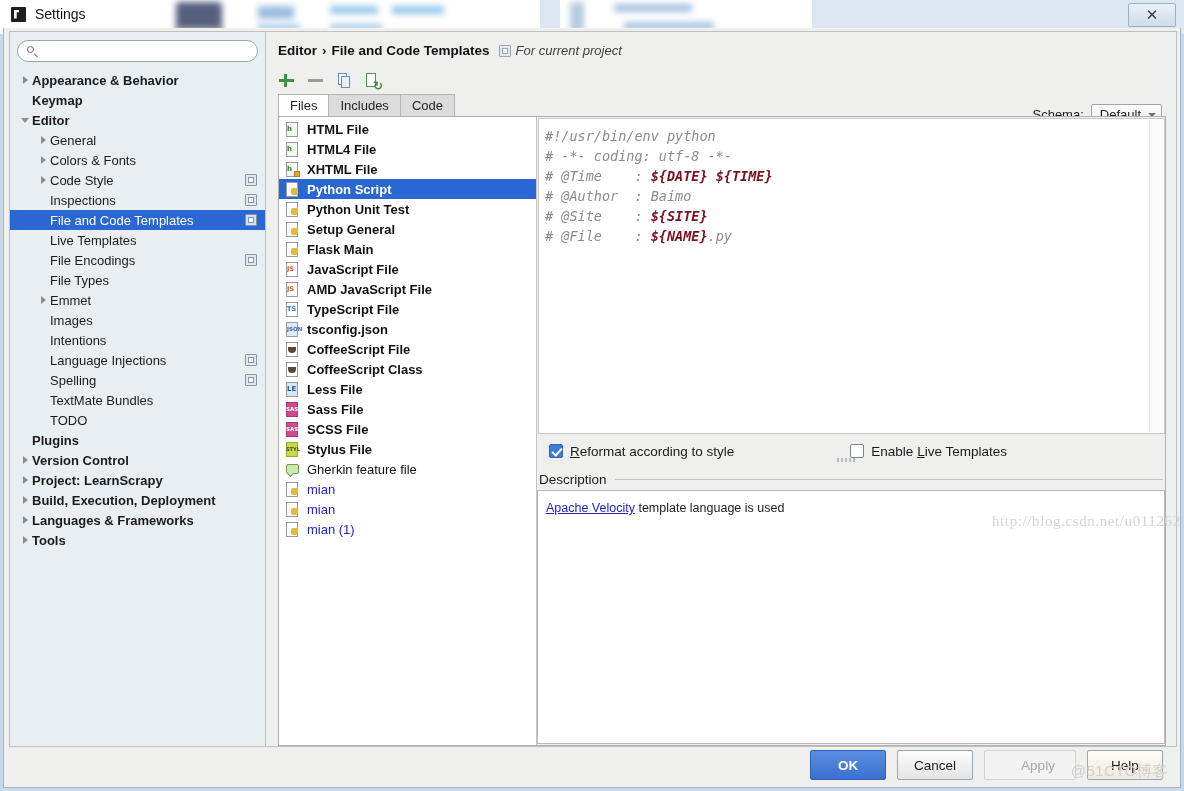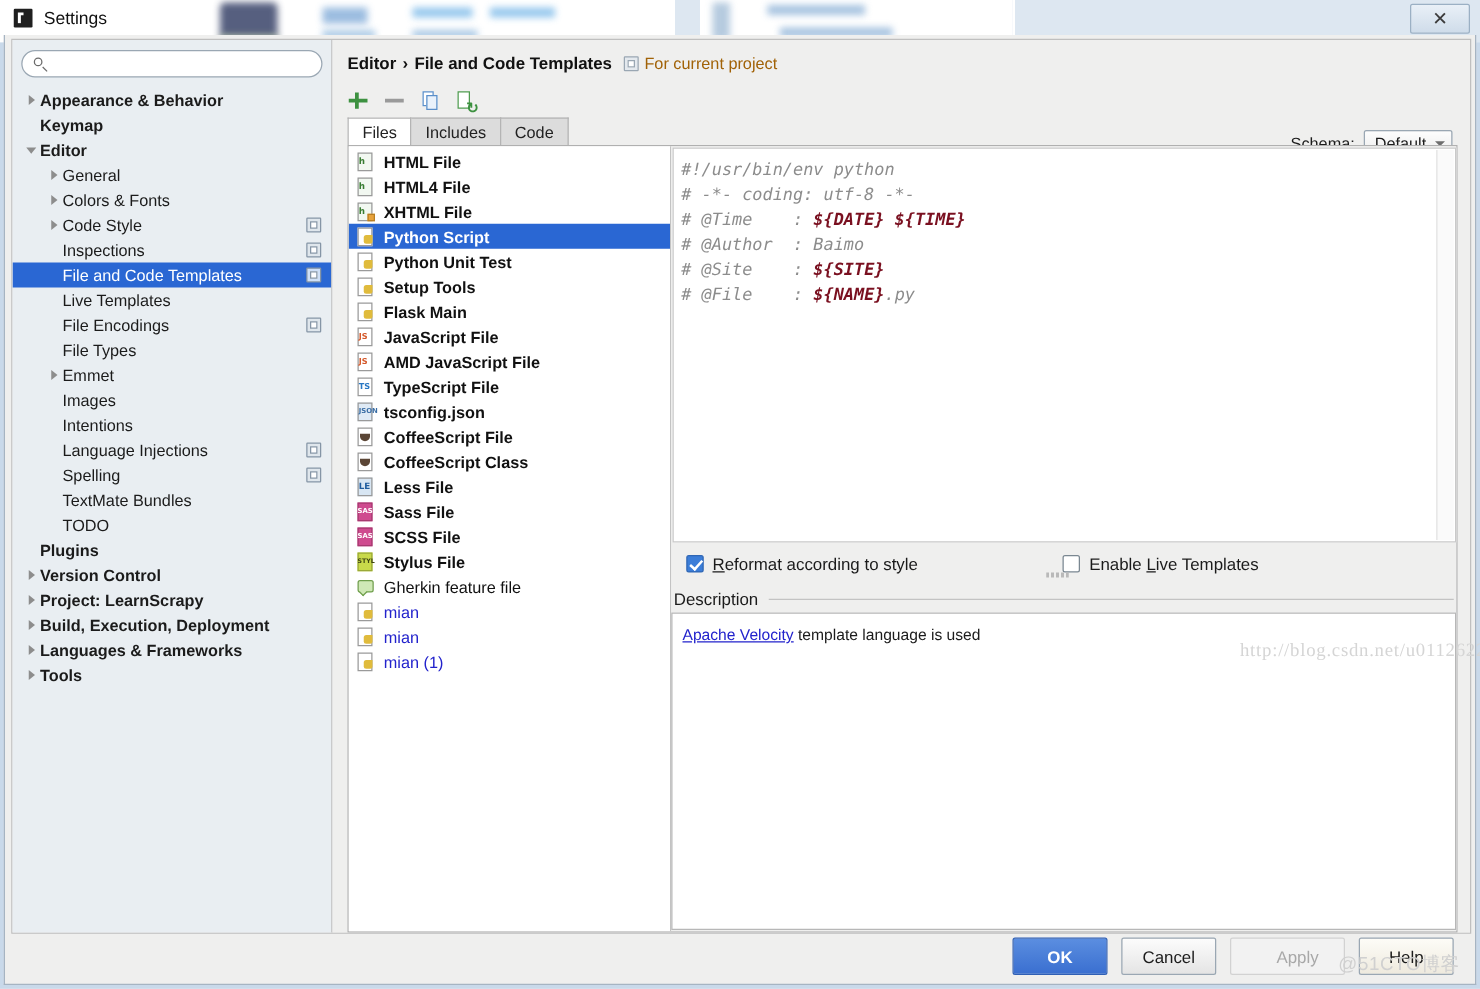--- a/index.html
+++ b/index.html
@@ -72,21 +72,21 @@
   }
   .badge::after{content:"";position:absolute;left:2px;top:2px;width:6px;height:6px;border:1px solid #8595a6;background:#fff;box-sizing:border-box;}
   .trow.sel .badge{background:#cfe0f7;}
   
   .rightpane{flex:1;display:flex;flex-direction:column;background:#efefee;position:relative;}
   .breadcrumb{padding:11px 0 0 12px;display:flex;align-items:center;font-size:13.5px;}
   .bc-main{font-weight:bold;color:#111;}
   .bc-sep{margin:0 5px;font-weight:bold;color:#111;}
   .bc-badge{width:12px;height:12px;border:1px solid #9aa7b3;border-radius:1px;background:#e4e9ee;position:relative;margin:0 5px 0 9px;box-sizing:border-box;}
   .bc-badge::after{content:"";position:absolute;left:2px;top:2px;width:6px;height:6px;border:1px solid #9aa7b3;background:#fff;box-sizing:border-box;}
-  .bc-note{color:#a16207;font-size:13px;}
+  .bc-note{color:#404040;font-size:13px;font-style:italic;}
   .schema{position:absolute;right:14px;top:72px;display:flex;align-items:center;gap:7px;}
   .schema-label{font-size:13px;color:#1b1b1b;}
   .combo{
     min-width:70px;height:21px;border:1px solid #9aa7b3;border-radius:2px;
     background:linear-gradient(#fdfdfd,#ececec);
     display:flex;align-items:center;justify-content:space-between;padding:0 5px 0 8px;box-sizing:border-box;font-size:13px;
   }
   .combo .caret{width:0;height:0;border-top:4px solid #6d6d6d;border-left:4px solid transparent;border-right:4px solid transparent;margin-left:7px;}
   .toolbar{display:flex;align-items:center;gap:12px;padding:9px 0 0 12px;height:26px;}
   .tb{width:17px;height:17px;position:relative;cursor:default;}
@@ -450,21 +450,21 @@
               <div class="frow ">
                 <span class="fi fi-py">
                   <span class="page"></span>
                 </span>
                 <span class="flabel">Python Unit Test</span>
               </div>
               <div class="frow ">
                 <span class="fi fi-py">
                   <span class="page"></span>
                 </span>
-                <span class="flabel">Setup Tools</span>
+                <span class="flabel">Setup General</span>
               </div>
               <div class="frow ">
                 <span class="fi fi-py">
                   <span class="page"></span>
                 </span>
                 <span class="flabel">Flask Main</span>
               </div>
               <div class="frow ">
                 <span class="fi fi-js">
                   <span class="page"></span>

